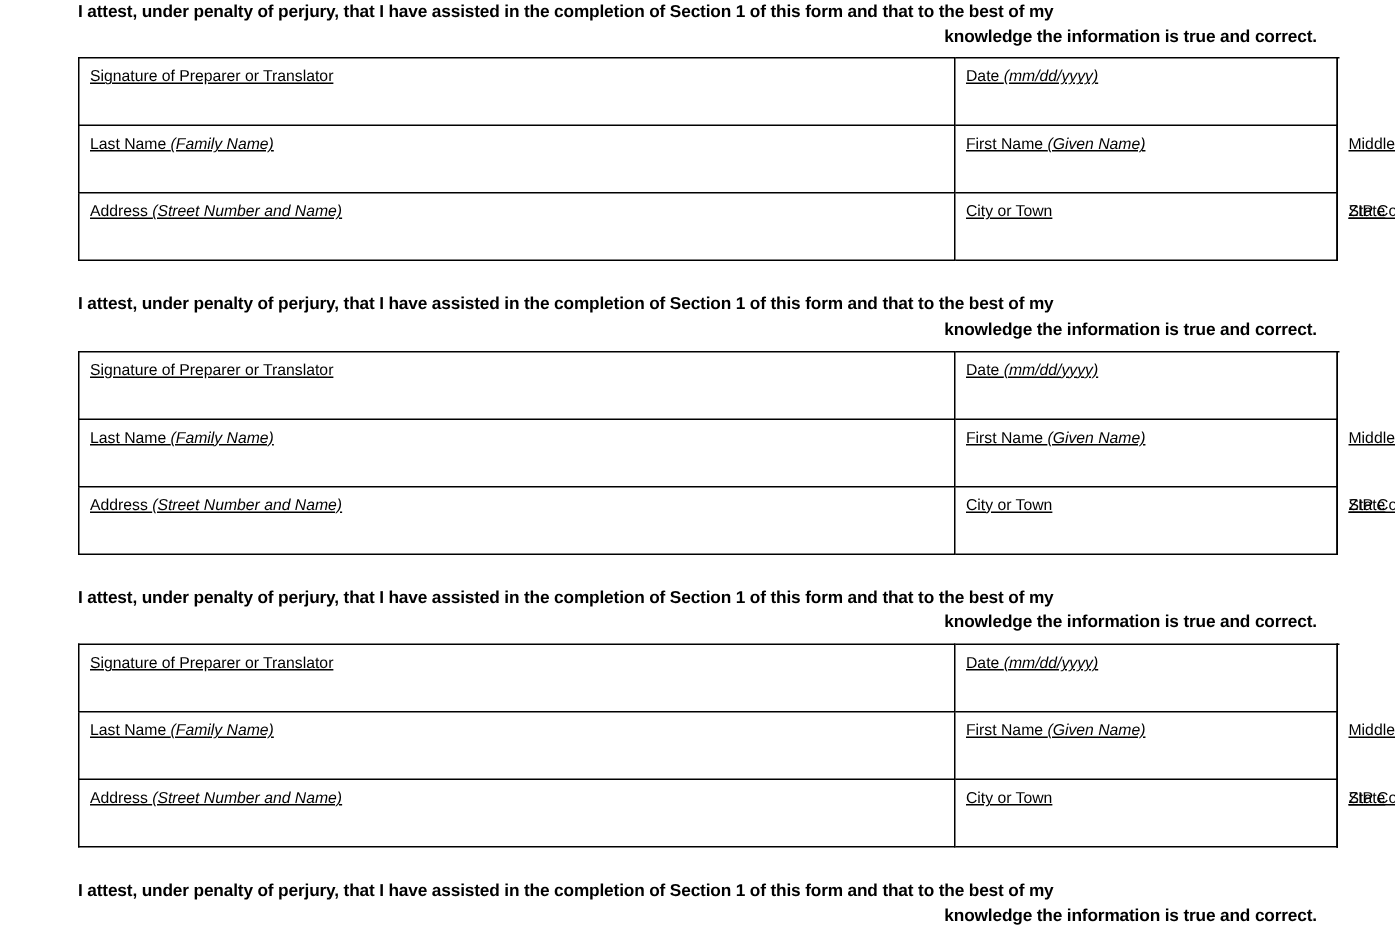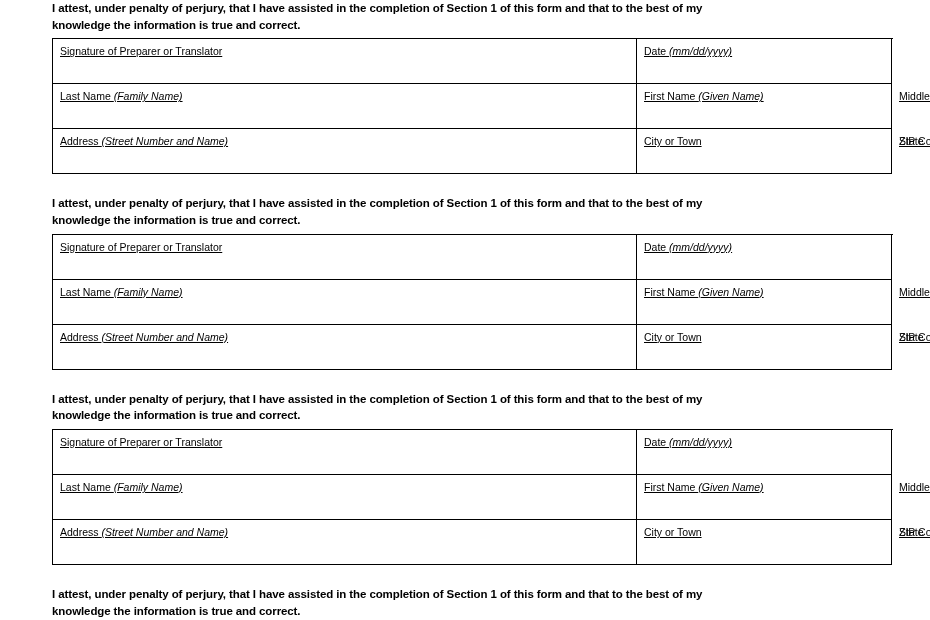--- a/index.html
+++ b/index.html
@@ -34,20 +34,21 @@
     font-size: 11.5px;
     font-weight: bold;
     line-height: 1.45;
     letter-spacing: -0.1px;
     margin: 0 0 5px 0;
     padding: 0;
     color: #000;
   }
   .attest .line2 {
     display: block;
+    text-align: right;
   }
   table.cert {
     border-collapse: collapse;
     width: 824px;
     table-layout: fixed;
     border: 1px solid #000;
   }
   table.cert td {
     border: 1px solid #000;
     vertical-align: top;

